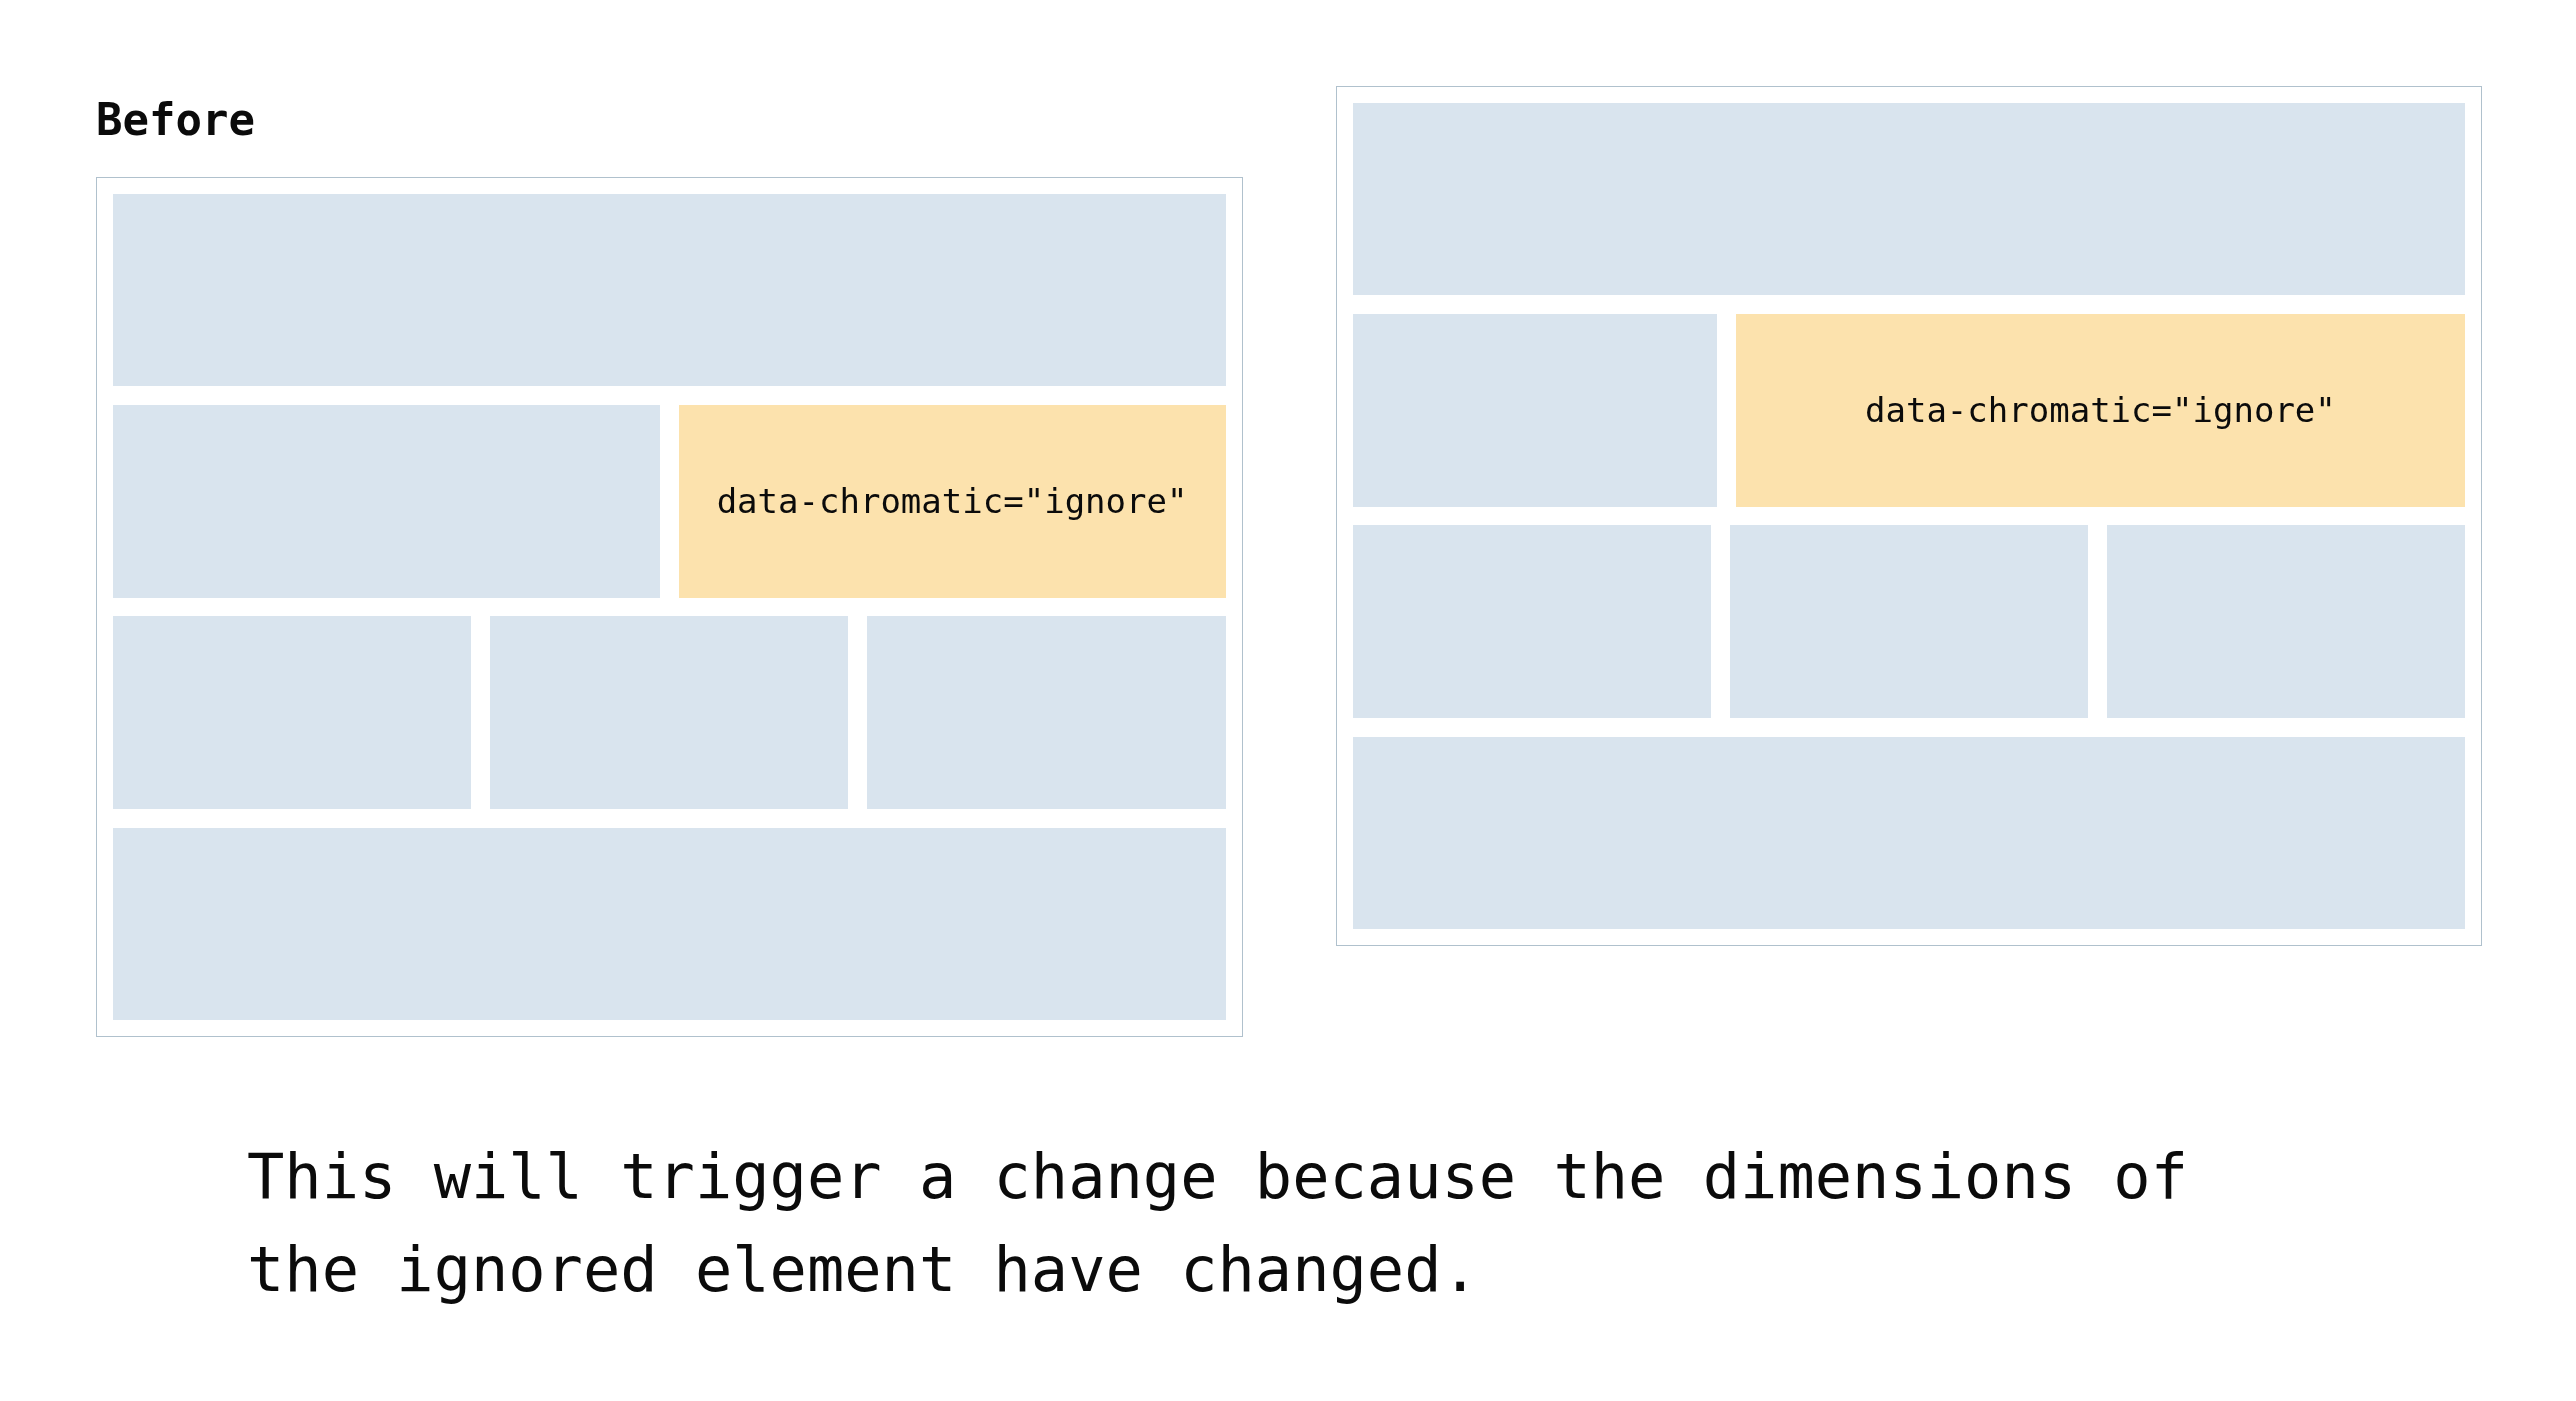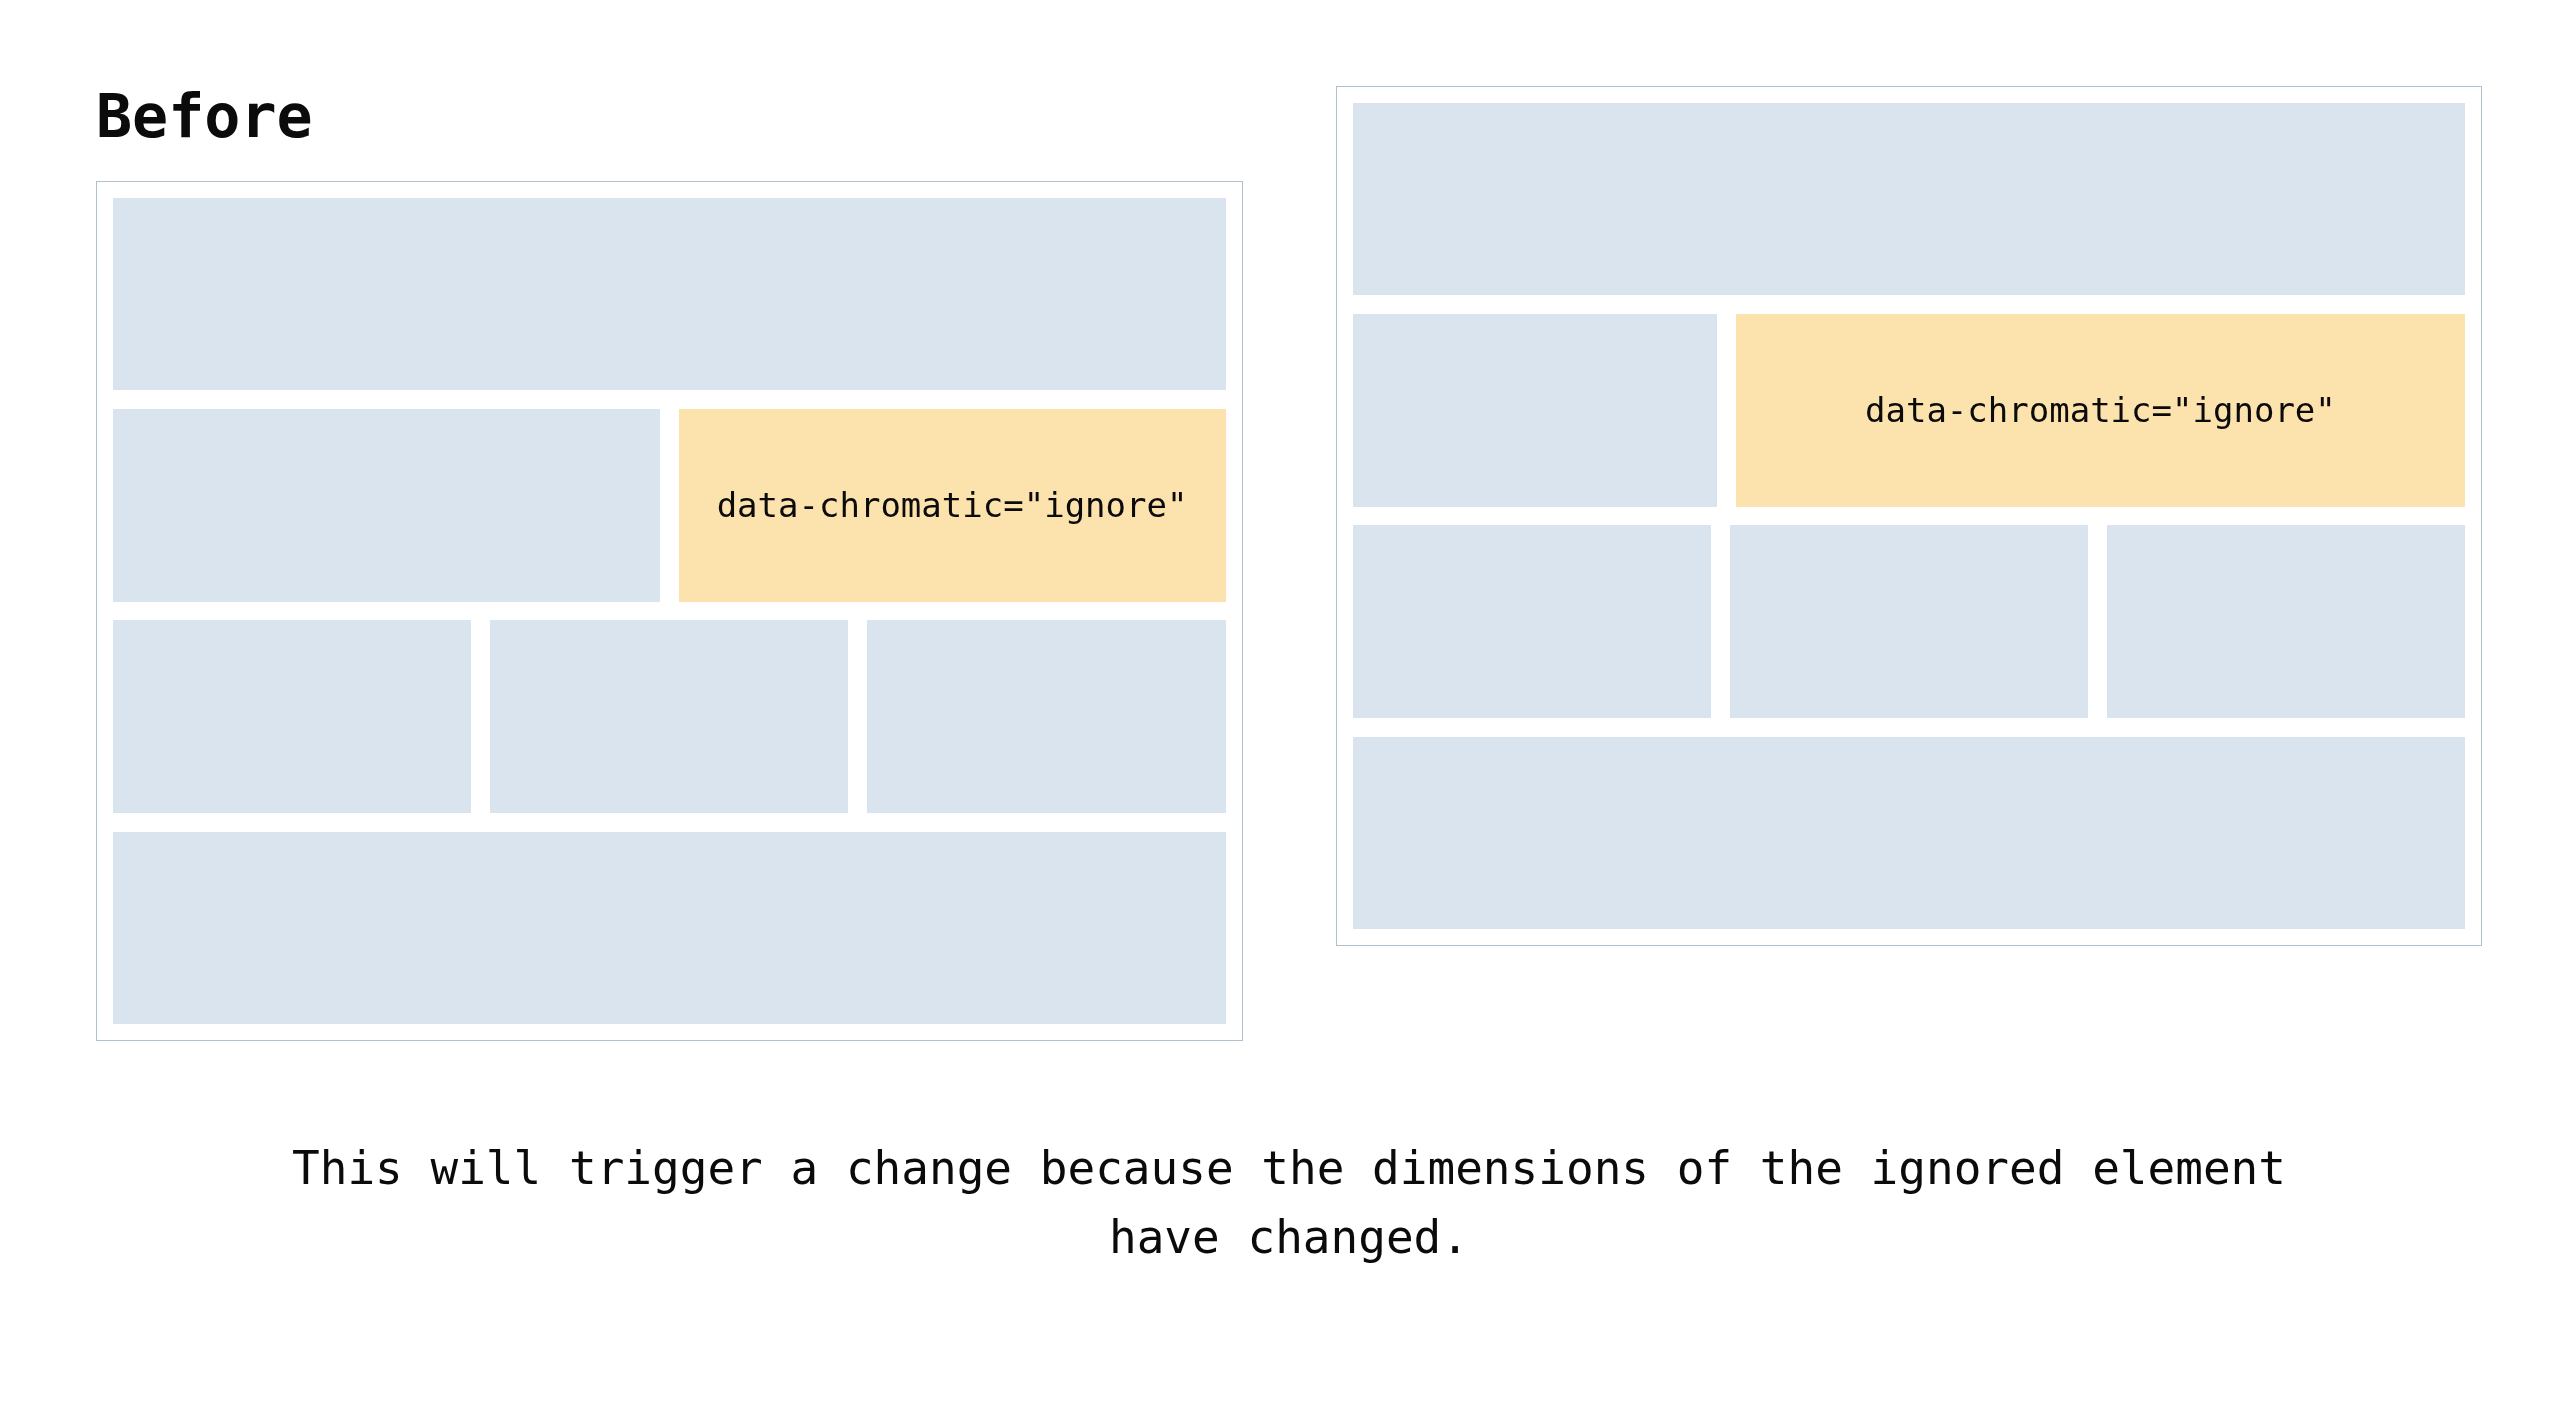--- a/index.html
+++ b/index.html
@@ -26,22 +26,22 @@
   }
   .panels {
     display: flex;
     gap: 93px;
   }
   .col {
     flex: 1 1 0;
     min-width: 0;
   }
   .title {
-    margin: 0 0 35px 0;
-    font-size: 60px;
+    margin: 12px 0 35px 0;
+    font-size: 44px;
     line-height: 1;
     font-weight: 700;
     letter-spacing: 0;
     color: var(--text);
   }
   .panel {
     height: 860px;
     border: 1.4px solid var(--panel-border);
     background: #ffffff;
     padding: 16px;
@@ -71,22 +71,22 @@
   }
   .ignore-label {
     font-size: 34px;
     line-height: 1;
     color: var(--text);
     white-space: nowrap;
   }
   .caption {
     width: 2084px;
     margin: 93px auto 0 auto;
-    text-align: center;
-    font-size: 46px;
+    text-align: left;
+    font-size: 62px;
     line-height: 1.5;
     color: var(--text);
   }
 </style>
 </head>
 <body>
 
 <div class="wrap">
   <div class="panels">
 

